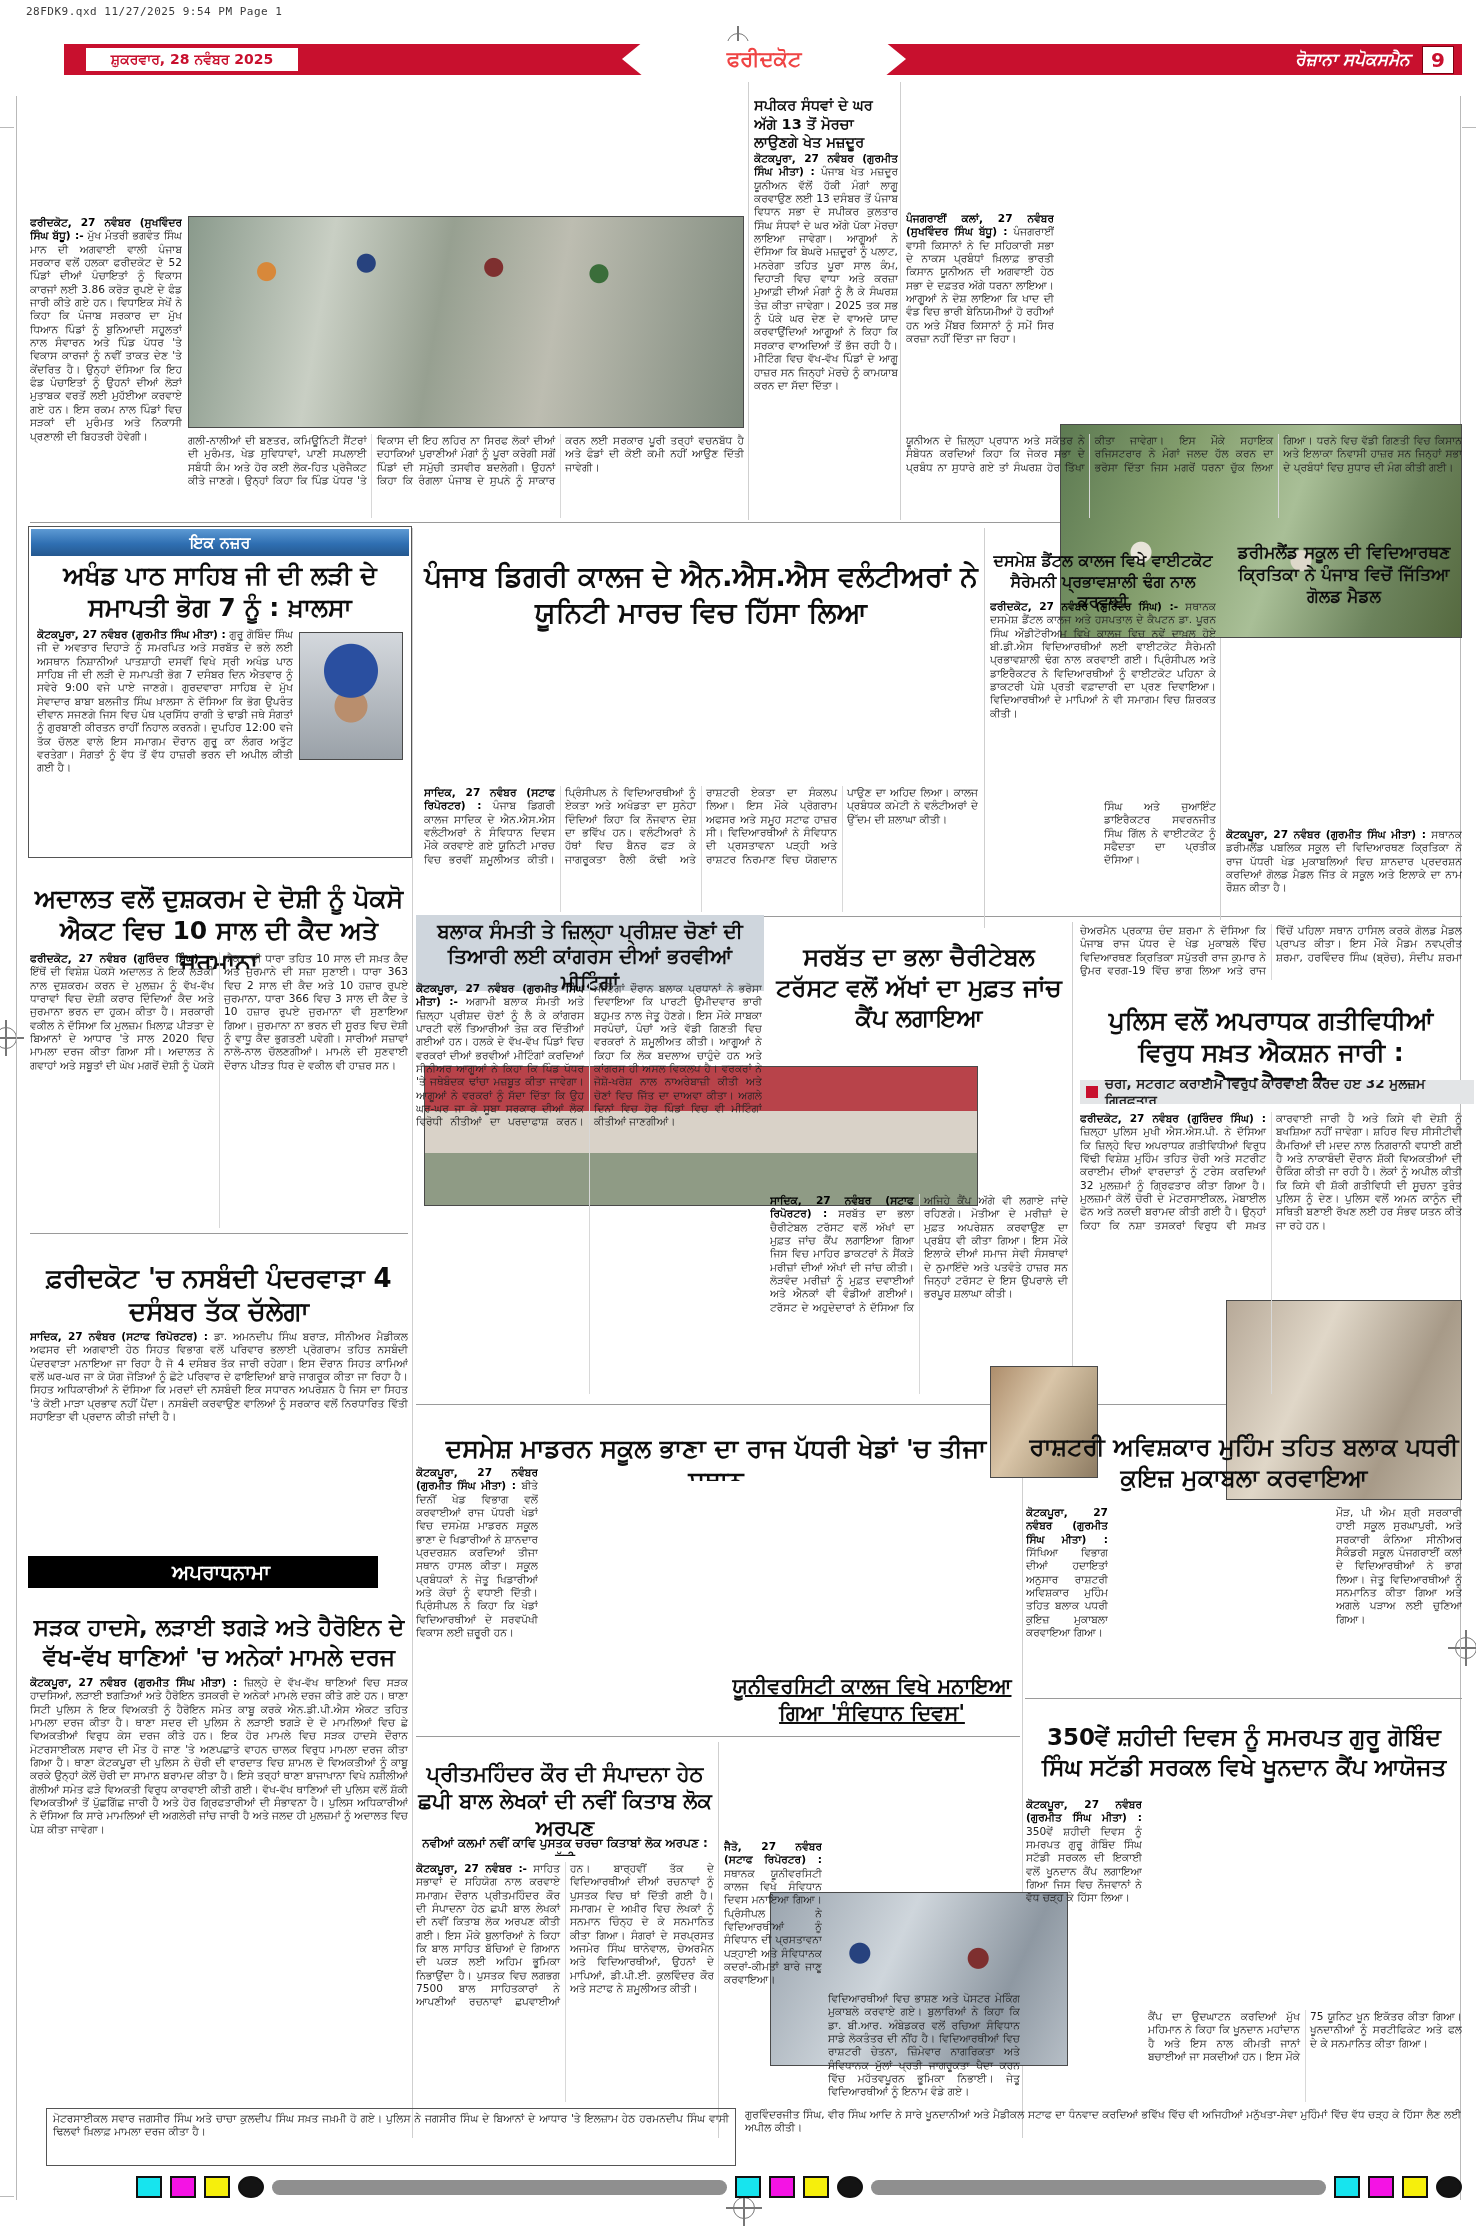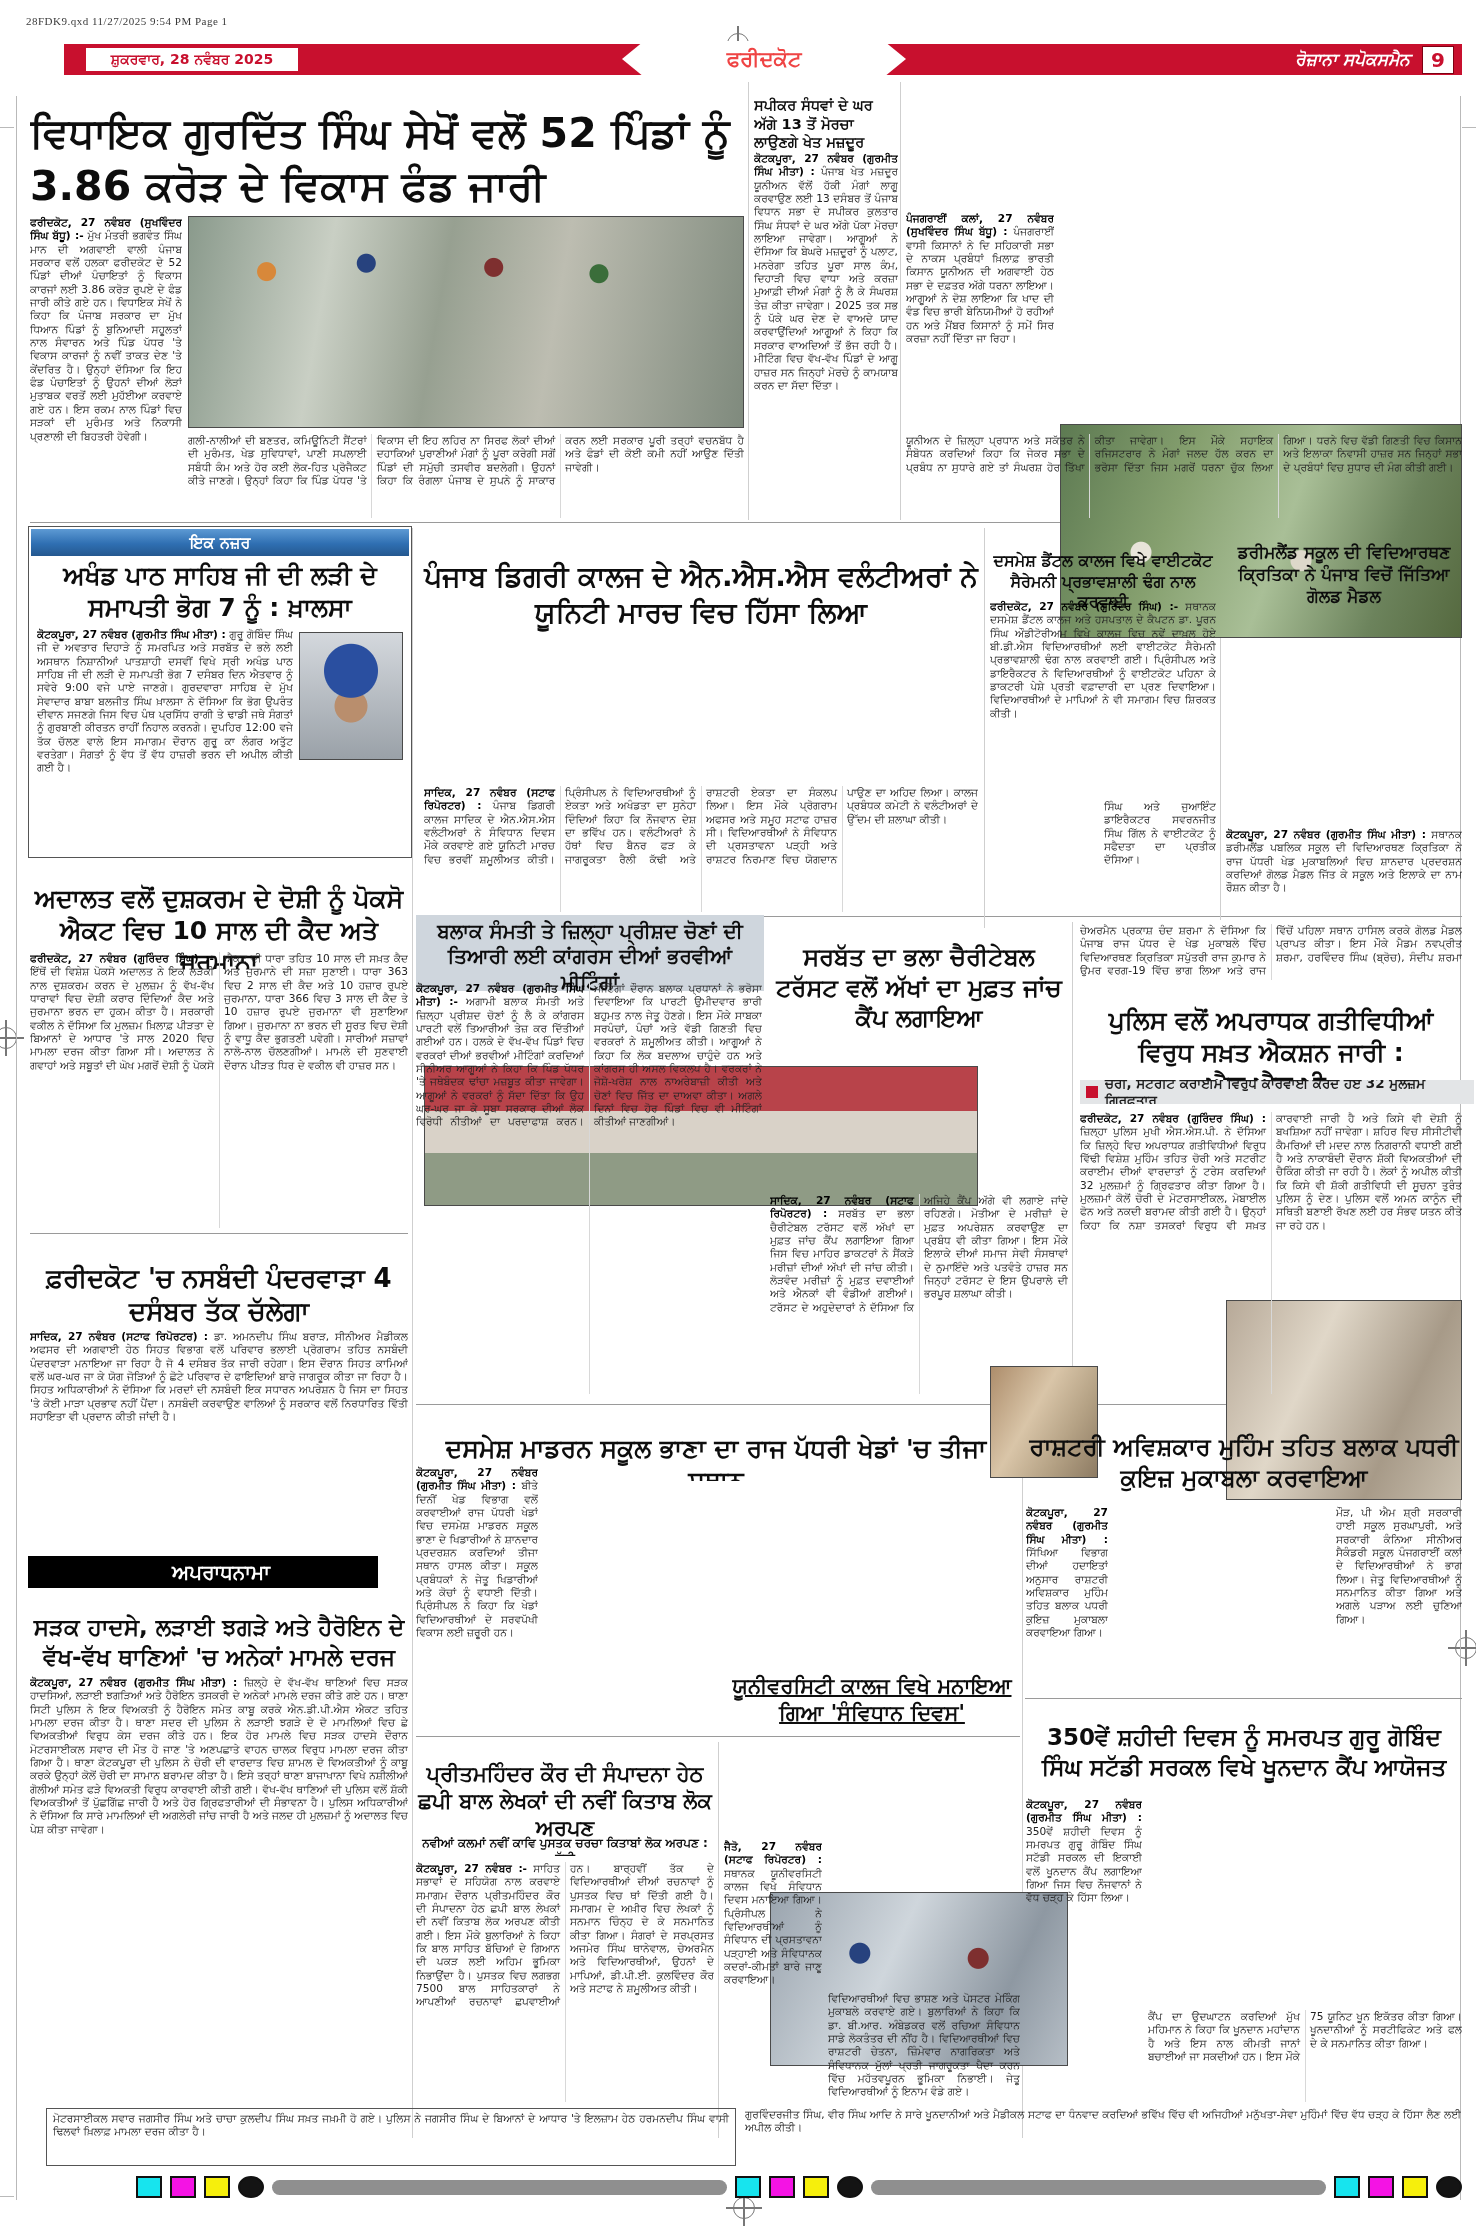--- a/index.html
+++ b/index.html
@@ -67,21 +67,21 @@
      linear-gradient(115deg,#9aa4ae,#cfd6dc 40%,#8e98a2 75%,#b6bec6);}
   
   .graybar{background:#8f8f8f;border-radius:9px;height:15px;}
   .patch{width:26px;height:22px;border:2px solid #111;box-sizing:border-box;}
 </style>
 </head>
 <body>
 
 <div id="page">
 
-  <div class="abs printer-line" style="left:26px;top:15px;font-family:Liberation Serif, serif;">28FDK9.qxd  11/27/2025  9:54 PM  Page 1</div>
+  <div class="abs printer-line" style="left:26px;top:5px;">28FDK9.qxd  11/27/2025  9:54 PM  Page 1</div>
   <div class="abs regmark" style="left:720px;top:26px;">
       <span class="c"></span>
       <span class="h"></span>
       <span class="v"></span>
     </div>
   <div class="abs regmark" style="left:-12px;top:1020px;">
       <span class="c"></span>
       <span class="h"></span>
       <span class="v"></span>
     </div>
@@ -117,21 +117,20 @@
   <div class="abs colrule" style="left:412px;top:528px;width:1px;height:1610px;"></div>
   <div class="abs colrule" style="left:748px;top:82px;width:1px;height:438px;"></div>
   <div class="abs colrule" style="left:900px;top:82px;width:1px;height:438px;"></div>
   <div class="abs colrule" style="left:984px;top:528px;width:1px;height:400px;"></div>
   <div class="abs colrule" style="left:1220px;top:528px;width:1px;height:392px;"></div>
   <div class="abs colrule" style="left:1072px;top:922px;width:1px;height:476px;"></div>
   <div class="abs colrule" style="left:1022px;top:1408px;width:1px;height:730px;"></div>
   <div class="abs colrule" style="left:718px;top:1742px;width:1px;height:396px;"></div>
 
   <article>
-    <h1 class="abs hl" style="left:30px;top:80px;width:716px;height:134px;font-size:41px;">ਵਿਧਾਇਕ ਗੁਰਦਿੱਤ ਸਿੰਘ ਸੇਖੋਂ ਵਲੋਂ 52 ਪਿੰਡਾਂ ਨੂੰ 3.86 ਕਰੋੜ ਦੇ ਵਿਕਾਸ ਫੰਡ ਜਾਰੀ</h1>
     <p class="abs body-text" style="left:30px;top:216px;width:152px;height:302px;margin:0;"><b>ਫਰੀਦਕੋਟ, 27 ਨਵੰਬਰ (ਸੁਖਵਿੰਦਰ ਸਿੰਘ ਬੱਧੂ) :-</b> <span>ਮੁੱਖ ਮੰਤਰੀ ਭਗਵੰਤ ਸਿੰਘ ਮਾਨ ਦੀ ਅਗਵਾਈ ਵਾਲੀ ਪੰਜਾਬ ਸਰਕਾਰ ਵਲੋਂ ਹਲਕਾ ਫਰੀਦਕੋਟ ਦੇ 52 ਪਿੰਡਾਂ ਦੀਆਂ ਪੰਚਾਇਤਾਂ ਨੂੰ ਵਿਕਾਸ ਕਾਰਜਾਂ ਲਈ 3.86 ਕਰੋੜ ਰੁਪਏ ਦੇ ਫੰਡ ਜਾਰੀ ਕੀਤੇ ਗਏ ਹਨ। ਵਿਧਾਇਕ ਸੇਖੋਂ ਨੇ ਕਿਹਾ ਕਿ ਪੰਜਾਬ ਸਰਕਾਰ ਦਾ ਮੁੱਖ ਧਿਆਨ ਪਿੰਡਾਂ ਨੂੰ ਬੁਨਿਆਦੀ ਸਹੂਲਤਾਂ ਨਾਲ ਸੰਵਾਰਨ ਅਤੇ ਪਿੰਡ ਪੱਧਰ 'ਤੇ ਵਿਕਾਸ ਕਾਰਜਾਂ ਨੂੰ ਨਵੀਂ ਤਾਕਤ ਦੇਣ 'ਤੇ ਕੇਂਦਰਿਤ ਹੈ। ਉਨ੍ਹਾਂ ਦੱਸਿਆ ਕਿ ਇਹ ਫੰਡ ਪੰਚਾਇਤਾਂ ਨੂੰ ਉਹਨਾਂ ਦੀਆਂ ਲੋੜਾਂ ਮੁਤਾਬਕ ਵਰਤੋਂ ਲਈ ਮੁਹੱਈਆ ਕਰਵਾਏ ਗਏ ਹਨ। ਇਸ ਰਕਮ ਨਾਲ ਪਿੰਡਾਂ ਵਿਚ ਸੜਕਾਂ ਦੀ ਮੁਰੰਮਤ ਅਤੇ ਨਿਕਾਸੀ ਪ੍ਰਣਾਲੀ ਦੀ ਬਿਹਤਰੀ ਹੋਵੇਗੀ।</span></p>
     <div class="abs photo ph-lead" style="left:188px;top:216px;width:556px;height:212px;"></div>
     <p class="abs body-text cols3" style="left:188px;top:434px;width:556px;height:84px;margin:0;">ਗਲੀ-ਨਾਲੀਆਂ ਦੀ ਬਣਤਰ, ਕਮਿਊਨਿਟੀ ਸੈਂਟਰਾਂ ਦੀ ਮੁਰੰਮਤ, ਖੇਡ ਸੁਵਿਧਾਵਾਂ, ਪਾਣੀ ਸਪਲਾਈ ਸਬੰਧੀ ਕੰਮ ਅਤੇ ਹੋਰ ਕਈ ਲੋਕ-ਹਿਤ ਪ੍ਰੋਜੈਕਟ ਕੀਤੇ ਜਾਣਗੇ। ਉਨ੍ਹਾਂ ਕਿਹਾ ਕਿ ਪਿੰਡ ਪੱਧਰ 'ਤੇ ਵਿਕਾਸ ਦੀ ਇਹ ਲਹਿਰ ਨਾ ਸਿਰਫ ਲੋਕਾਂ ਦੀਆਂ ਦਹਾਕਿਆਂ ਪੁਰਾਣੀਆਂ ਮੰਗਾਂ ਨੂੰ ਪੂਰਾ ਕਰੇਗੀ ਸਗੋਂ ਪਿੰਡਾਂ ਦੀ ਸਮੁੱਚੀ ਤਸਵੀਰ ਬਦਲੇਗੀ। ਉਹਨਾਂ ਕਿਹਾ ਕਿ ਰੰਗਲਾ ਪੰਜਾਬ ਦੇ ਸੁਪਨੇ ਨੂੰ ਸਾਕਾਰ ਕਰਨ ਲਈ ਸਰਕਾਰ ਪੂਰੀ ਤਰ੍ਹਾਂ ਵਚਨਬੱਧ ਹੈ ਅਤੇ ਫੰਡਾਂ ਦੀ ਕੋਈ ਕਮੀ ਨਹੀਂ ਆਉਣ ਦਿੱਤੀ ਜਾਵੇਗੀ।</p>
   </article>
 
   <article>
     <h2 class="abs hl" style="left:754px;top:84px;width:144px;height:66px;font-size:14.5px;">ਸਪੀਕਰ ਸੰਧਵਾਂ ਦੇ ਘਰ ਅੱਗੇ 13 ਤੋਂ ਮੋਰਚਾ ਲਾਉਣਗੇ ਖੇਤ ਮਜ਼ਦੂਰ</h2>
     <p class="abs body-text" style="left:754px;top:152px;width:144px;height:366px;margin:0;"><b>ਕੋਟਕਪੂਰਾ, 27 ਨਵੰਬਰ (ਗੁਰਮੀਤ ਸਿੰਘ ਮੀਤਾ) :</b> <span>ਪੰਜਾਬ ਖੇਤ ਮਜ਼ਦੂਰ ਯੂਨੀਅਨ ਵੱਲੋਂ ਹੱਕੀ ਮੰਗਾਂ ਲਾਗੂ ਕਰਵਾਉਣ ਲਈ 13 ਦਸੰਬਰ ਤੋਂ ਪੰਜਾਬ ਵਿਧਾਨ ਸਭਾ ਦੇ ਸਪੀਕਰ ਕੁਲਤਾਰ ਸਿੰਘ ਸੰਧਵਾਂ ਦੇ ਘਰ ਅੱਗੇ ਪੱਕਾ ਮੋਰਚਾ ਲਾਇਆ ਜਾਵੇਗਾ। ਆਗੂਆਂ ਨੇ ਦੱਸਿਆ ਕਿ ਬੇਘਰੇ ਮਜ਼ਦੂਰਾਂ ਨੂੰ ਪਲਾਟ, ਮਨਰੇਗਾ ਤਹਿਤ ਪੂਰਾ ਸਾਲ ਕੰਮ, ਦਿਹਾੜੀ ਵਿਚ ਵਾਧਾ ਅਤੇ ਕਰਜ਼ਾ ਮੁਆਫ਼ੀ ਦੀਆਂ ਮੰਗਾਂ ਨੂੰ ਲੈ ਕੇ ਸੰਘਰਸ਼ ਤੇਜ਼ ਕੀਤਾ ਜਾਵੇਗਾ। 2025 ਤਕ ਸਭ ਨੂੰ ਪੱਕੇ ਘਰ ਦੇਣ ਦੇ ਵਾਅਦੇ ਯਾਦ ਕਰਵਾਉਂਦਿਆਂ ਆਗੂਆਂ ਨੇ ਕਿਹਾ ਕਿ ਸਰਕਾਰ ਵਾਅਦਿਆਂ ਤੋਂ ਭੱਜ ਰਹੀ ਹੈ। ਮੀਟਿੰਗ ਵਿਚ ਵੱਖ-ਵੱਖ ਪਿੰਡਾਂ ਦੇ ਆਗੂ ਹਾਜ਼ਰ ਸਨ ਜਿਨ੍ਹਾਂ ਮੋਰਚੇ ਨੂੰ ਕਾਮਯਾਬ ਕਰਨ ਦਾ ਸੱਦਾ ਦਿੱਤਾ।</span></p>
   </article>
 

